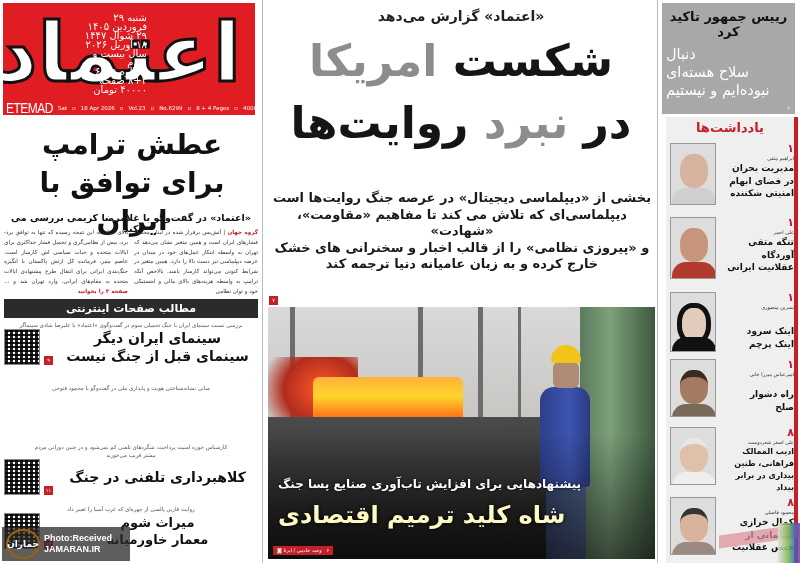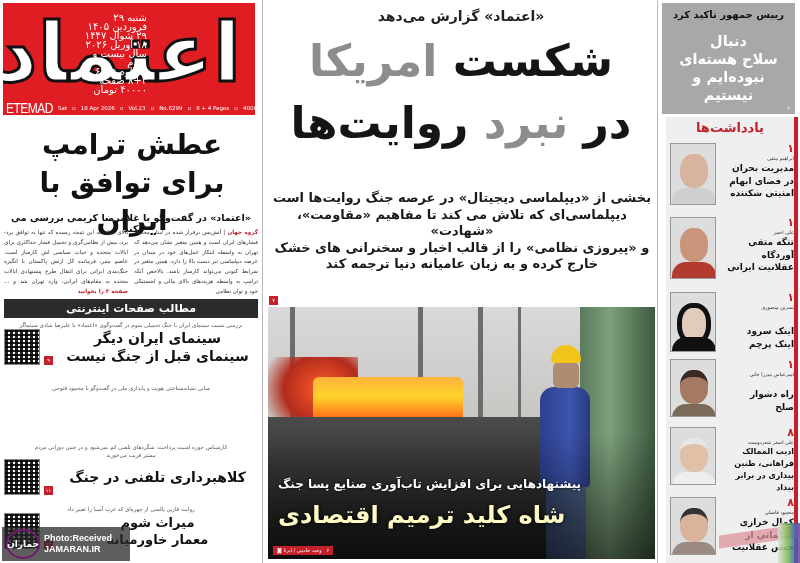--- a/index.html
+++ b/index.html
@@ -26,21 +26,21 @@
   .net-item { position: absolute; left: 4px; width: 254px; }
   .net-item .kicker { font-size: 5.5px; color: #555; text-align: center; line-height: 8px; }
   .net-item .row { display: flex; flex-direction: row-reverse; align-items: center; }
   .net-item .qr { width: 36px; height: 36px; margin-left: 0; background:
       repeating-linear-gradient(0deg, #222 0 2px, #fff 2px 4px),
       repeating-linear-gradient(90deg, #222 0 3px, #fff 3px 5px); background-blend-mode: multiply; border: 1px solid #888; flex: none; }
   .net-item .pg { width: 9px; height: 9px; background: #c3202a; color: #fff; font-size: 5px; text-align: center; line-height: 9px; margin: 0 4px; flex: none; align-self: flex-end; }
   .net-item .head { flex: 1; text-align: center; font-size: 14px; font-weight: bold; line-height: 18px; color: #111; }
 
   .watermark { position: absolute; left: 2px; top: 527px; width: 128px; height: 34px; background: rgba(40,40,40,0.75); direction: ltr; display: flex; align-items: center; color: #fff; }
-  .watermark .wlogo { width: 34px; height: 30px; border-radius: 50%; border: 2px solid #701a75; margin: 0 4px 0 4px; display: flex; align-items: center; justify-content: center; font-size: 9px; font-weight: bold; }
+  .watermark .wlogo { width: 34px; height: 30px; border-radius: 50%; border: 2px solid #a16207; margin: 0 4px 0 4px; display: flex; align-items: center; justify-content: center; font-size: 9px; font-weight: bold; }
   .watermark .wtext { font-family: "Liberation Sans", sans-serif; font-size: 9px; line-height: 11px; font-weight: bold; }
 
   
   .center-col { position: absolute; left: 262px; top: 0; width: 396px; height: 563px; border-left: 1px solid #bbb; border-right: 1px solid #bbb; }
   .kicker-top { position: absolute; left: 0; top: 8px; width: 396px; text-align: center; font-size: 14px; font-weight: bold; color: #222; }
   .main-title { position: absolute; left: 0; top: 30px; width: 396px; text-align: center; font-size: 44px; font-weight: bold; line-height: 62px; letter-spacing: -1px; }
   .main-title .dark { color: #151515; }
   .main-title .grey { color: #8d8d8d; }
   .main-body { position: absolute; left: 8px; top: 190px; width: 382px; text-align: center; font-size: 13px; font-weight: bold; line-height: 16.5px; color: #1a1a1a; }
   .pgbadge { position: absolute; width: 9px; height: 9px; background: #c3202a; color: #fff; font-size: 5px; text-align: center; line-height: 9px; }
@@ -58,22 +58,22 @@
   .photo .face { position: absolute; left: 285px; top: 55px; width: 26px; height: 26px; background: #b08b74; border-radius: 6px; }
   .photo .shade { position: absolute; left: 0; bottom: 0; width: 100%; height: 50%; background: linear-gradient(180deg, rgba(0,0,0,0) 0%, rgba(0,0,0,0.55) 100%); }
   .photo .cap1 { position: absolute; left: 0; top: 170px; width: 100%; padding-left: 10px; text-align: left; direction: rtl; color: #fff; font-size: 12px; font-weight: bold; text-shadow: 0 0 3px #000; }
   .photo .cap1 span, .photo .cap2 span { display: inline-block; }
   .photo .cap2 { position: absolute; left: 10px; top: 194px; color: #fef9c3; font-size: 24px; font-weight: bold; text-shadow: 0 0 4px #000; }
   .photo .credit { position: absolute; left: 5px; bottom: 4px; background: #c3202a; color: #fff; font-size: 5px; padding: 1px 4px; direction: rtl; height: 9px; line-height: 7px; }
 
   
   .right-col { position: absolute; left: 659px; top: 0; width: 141px; height: 563px; background: #fff; }
   .box-grey { position: absolute; left: 3px; top: 3px; width: 133px; height: 111px; background: #a8a8a8; padding: 6px 4px; }
-  .box-grey .kicker { text-align: center; font-size: 10px; font-weight: bold; color: #111; }
-  .box-grey .title { margin-top: 12px; text-align: center; font-size: 14.5px; font-weight: bold; color: #fff; line-height: 18px; }
+  .box-grey .kicker { text-align: center; font-size: 13px; font-weight: bold; color: #111; }
+  .box-grey .title { margin-top: 6px; text-align: left; font-size: 14.5px; font-weight: normal; color: #fff; line-height: 18px; }
   .box-grey .num { position: absolute; right: 5px; bottom: 3px; font-size: 5px; color: #fff; }
   .notes { position: absolute; left: 7px; top: 117px; width: 132px; height: 446px; background: #efefef; border-right: 4px solid #c3202a; }
   .notes .nh { text-align: center; font-size: 13px; font-weight: bold; color: #c3202a; padding-top: 3px; height: 22px; }
   .note { position: absolute; left: 4px; width: 124px; height: 70px; }
   .note .pic { position: absolute; left: 0; top: 0; width: 46px; height: 62px; border: 1px solid #999; overflow: hidden; background: #ddd; }
   .note .pic .head { position: absolute; left: 9px; top: 10px; width: 28px; height: 34px; border-radius: 45%; }
   .note .pic .torso { position: absolute; left: 1px; top: 44px; width: 44px; height: 20px; border-radius: 14px 14px 0 0; }
   .note .txt { position: absolute; right: 0; top: 0; width: 76px; text-align: right; }
   .note .n { font-size: 11px; font-weight: bold; color: #c3202a; line-height: 11px; }
   .note .au { font-size: 5px; color: #333; line-height: 8px; }

